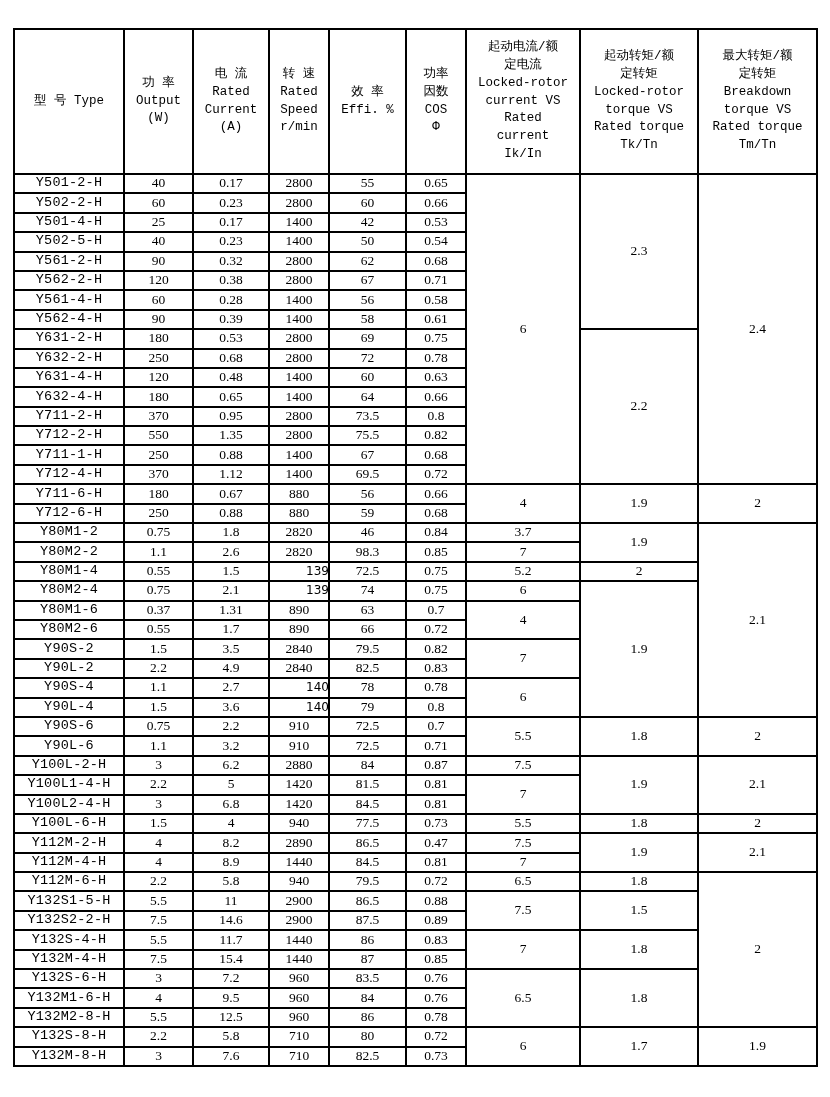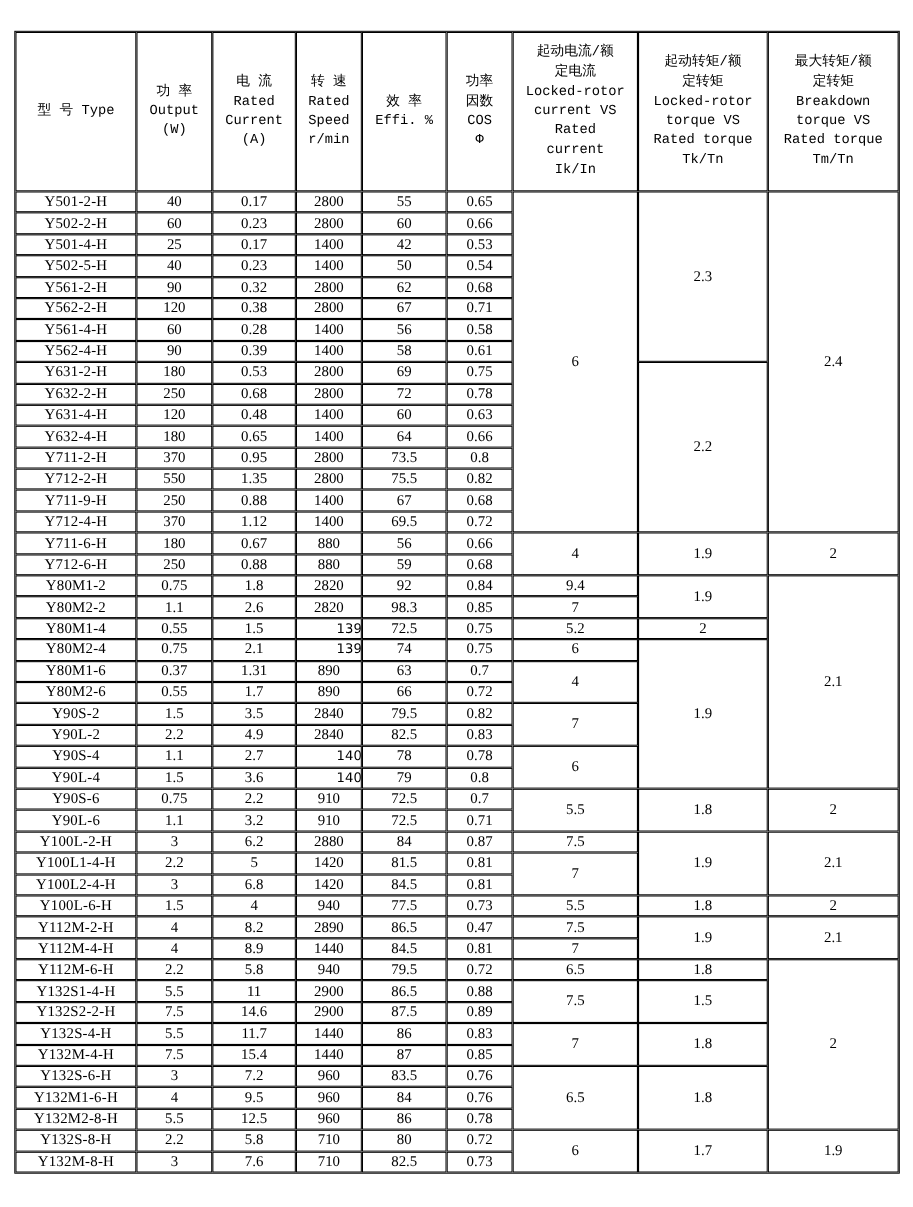--- a/index.html
+++ b/index.html
@@ -48,20 +48,21 @@
     height: 19.4px;
     background: #ffffff;
   }
   table.spec-table td.alt-num {
     font-family: "DejaVu Sans", "Liberation Sans", sans-serif;
     font-size: 12px;
     padding-left: 36px;
   }
   table.spec-table td.type-col {
     letter-spacing: 0.2px;
+    font-family: Liberation Mono, monospace;
   }
 </style>
 </head>
 <body>
 
 <div class="table-wrap">
   <table class="spec-table">
     <colgroup>
         <col style="width: 110px;">
         <col style="width: 69px;">
@@ -225,21 +226,21 @@
         </tr>
         <tr>
           <td class="type-col">Y712-2-H</td>
           <td>550</td>
           <td>1.35</td>
           <td>2800</td>
           <td>75.5</td>
           <td>0.82</td>
         </tr>
         <tr>
-          <td class="type-col">Y711-9-H</td>
+          <td class="type-col">Y711-1-H</td>
           <td>250</td>
           <td>0.88</td>
           <td>1400</td>
           <td>67</td>
           <td>0.68</td>
         </tr>
         <tr>
           <td class="type-col">Y712-4-H</td>
           <td>370</td>
           <td>1.12</td>
@@ -264,23 +265,23 @@
           <td>0.88</td>
           <td>880</td>
           <td>59</td>
           <td>0.68</td>
         </tr>
         <tr>
           <td class="type-col">Y80M1-2</td>
           <td>0.75</td>
           <td>1.8</td>
           <td>2820</td>
-          <td>92</td>
+          <td>46</td>
           <td>0.84</td>
-          <td>9.4</td>
+          <td>3.7</td>
           <td rowspan="2">1.9</td>
           <td rowspan="10">2.1</td>
         </tr>
         <tr>
           <td class="type-col">Y80M2-2</td>
           <td>1.1</td>
           <td>2.6</td>
           <td>2820</td>
           <td>98.3</td>
           <td>0.85</td>
@@ -440,21 +441,21 @@
           <td>2.2</td>
           <td>5.8</td>
           <td>940</td>
           <td>79.5</td>
           <td>0.72</td>
           <td>6.5</td>
           <td>1.8</td>
           <td rowspan="8">2</td>
         </tr>
         <tr>
-          <td class="type-col">Y132S1-4-H</td>
+          <td class="type-col">Y132S1-5-H</td>
           <td>5.5</td>
           <td>11</td>
           <td>2900</td>
           <td>86.5</td>
           <td>0.88</td>
           <td rowspan="2">7.5</td>
           <td rowspan="2">1.5</td>
         </tr>
         <tr>
           <td class="type-col">Y132S2-2-H</td>

